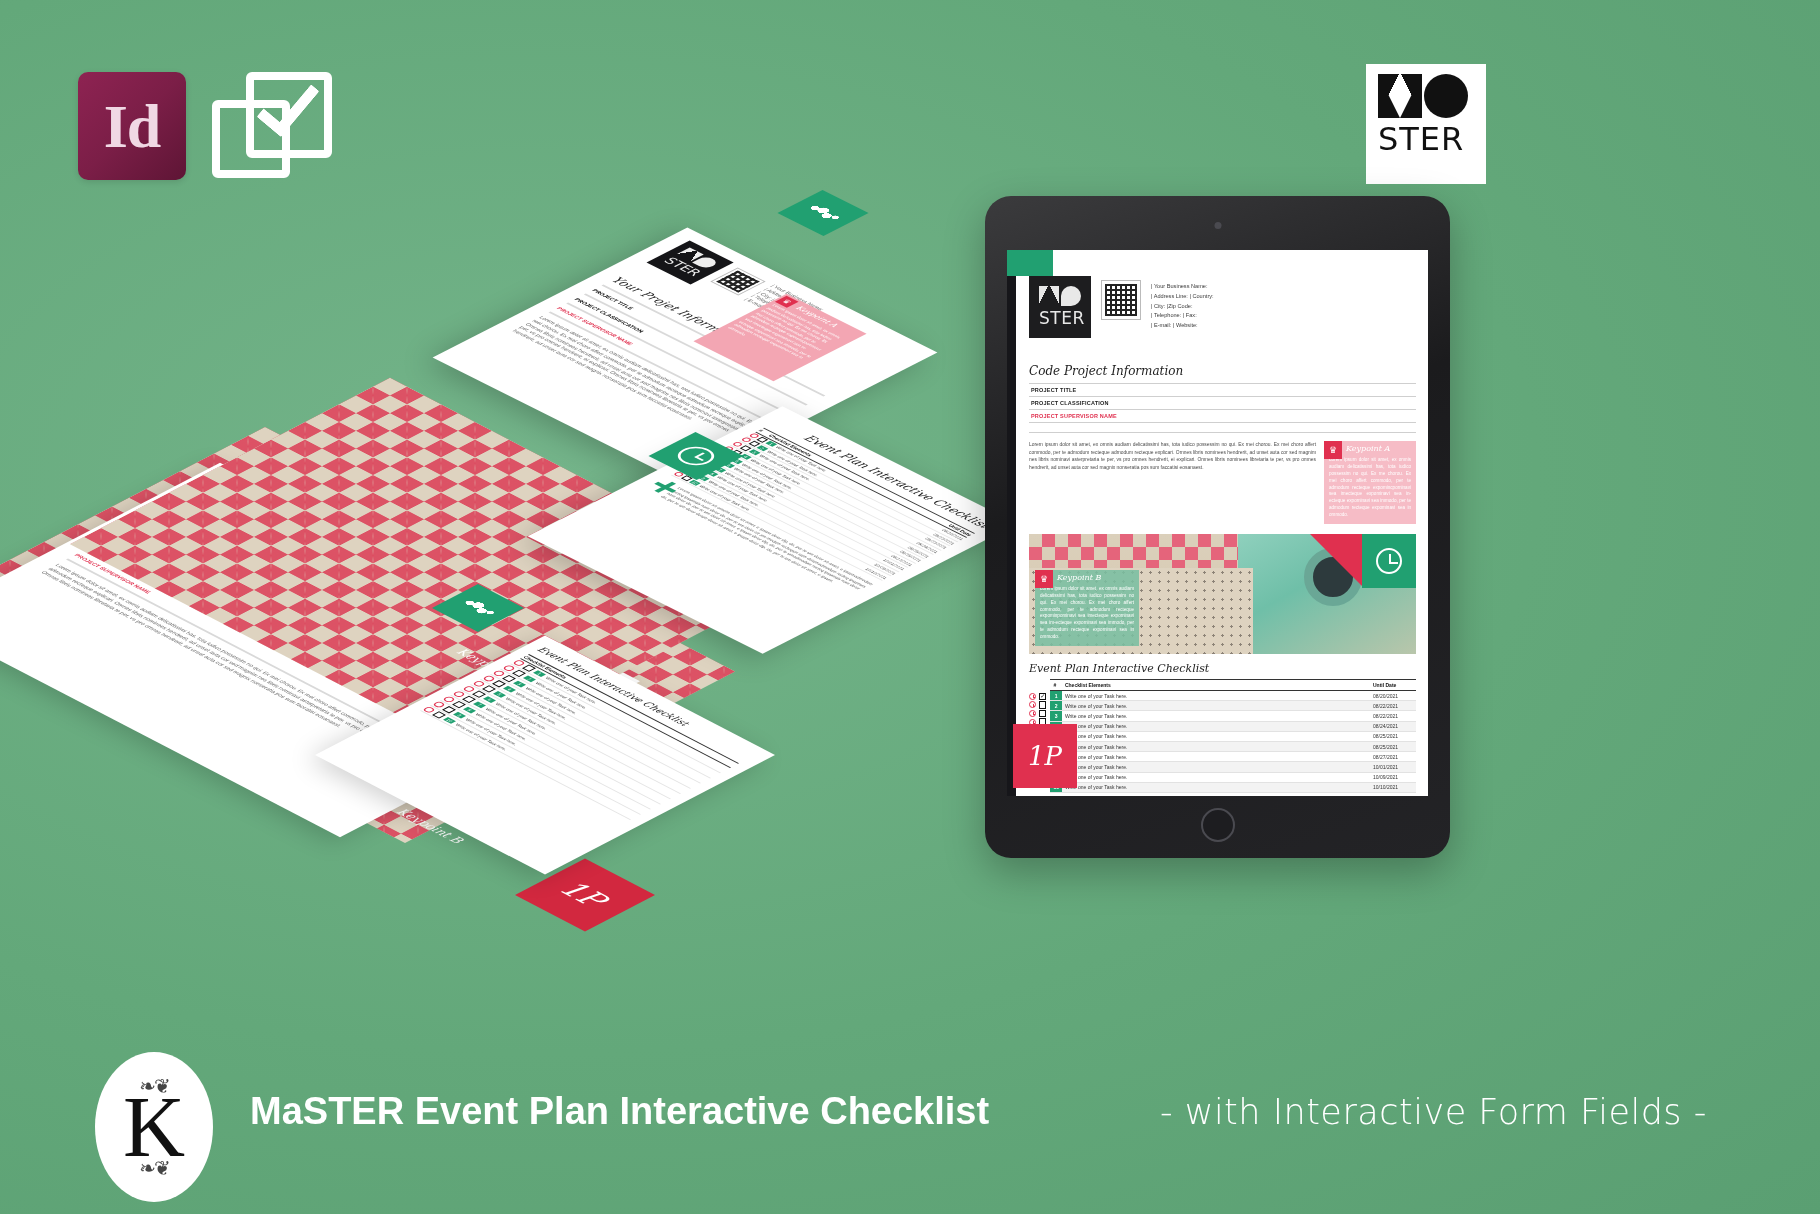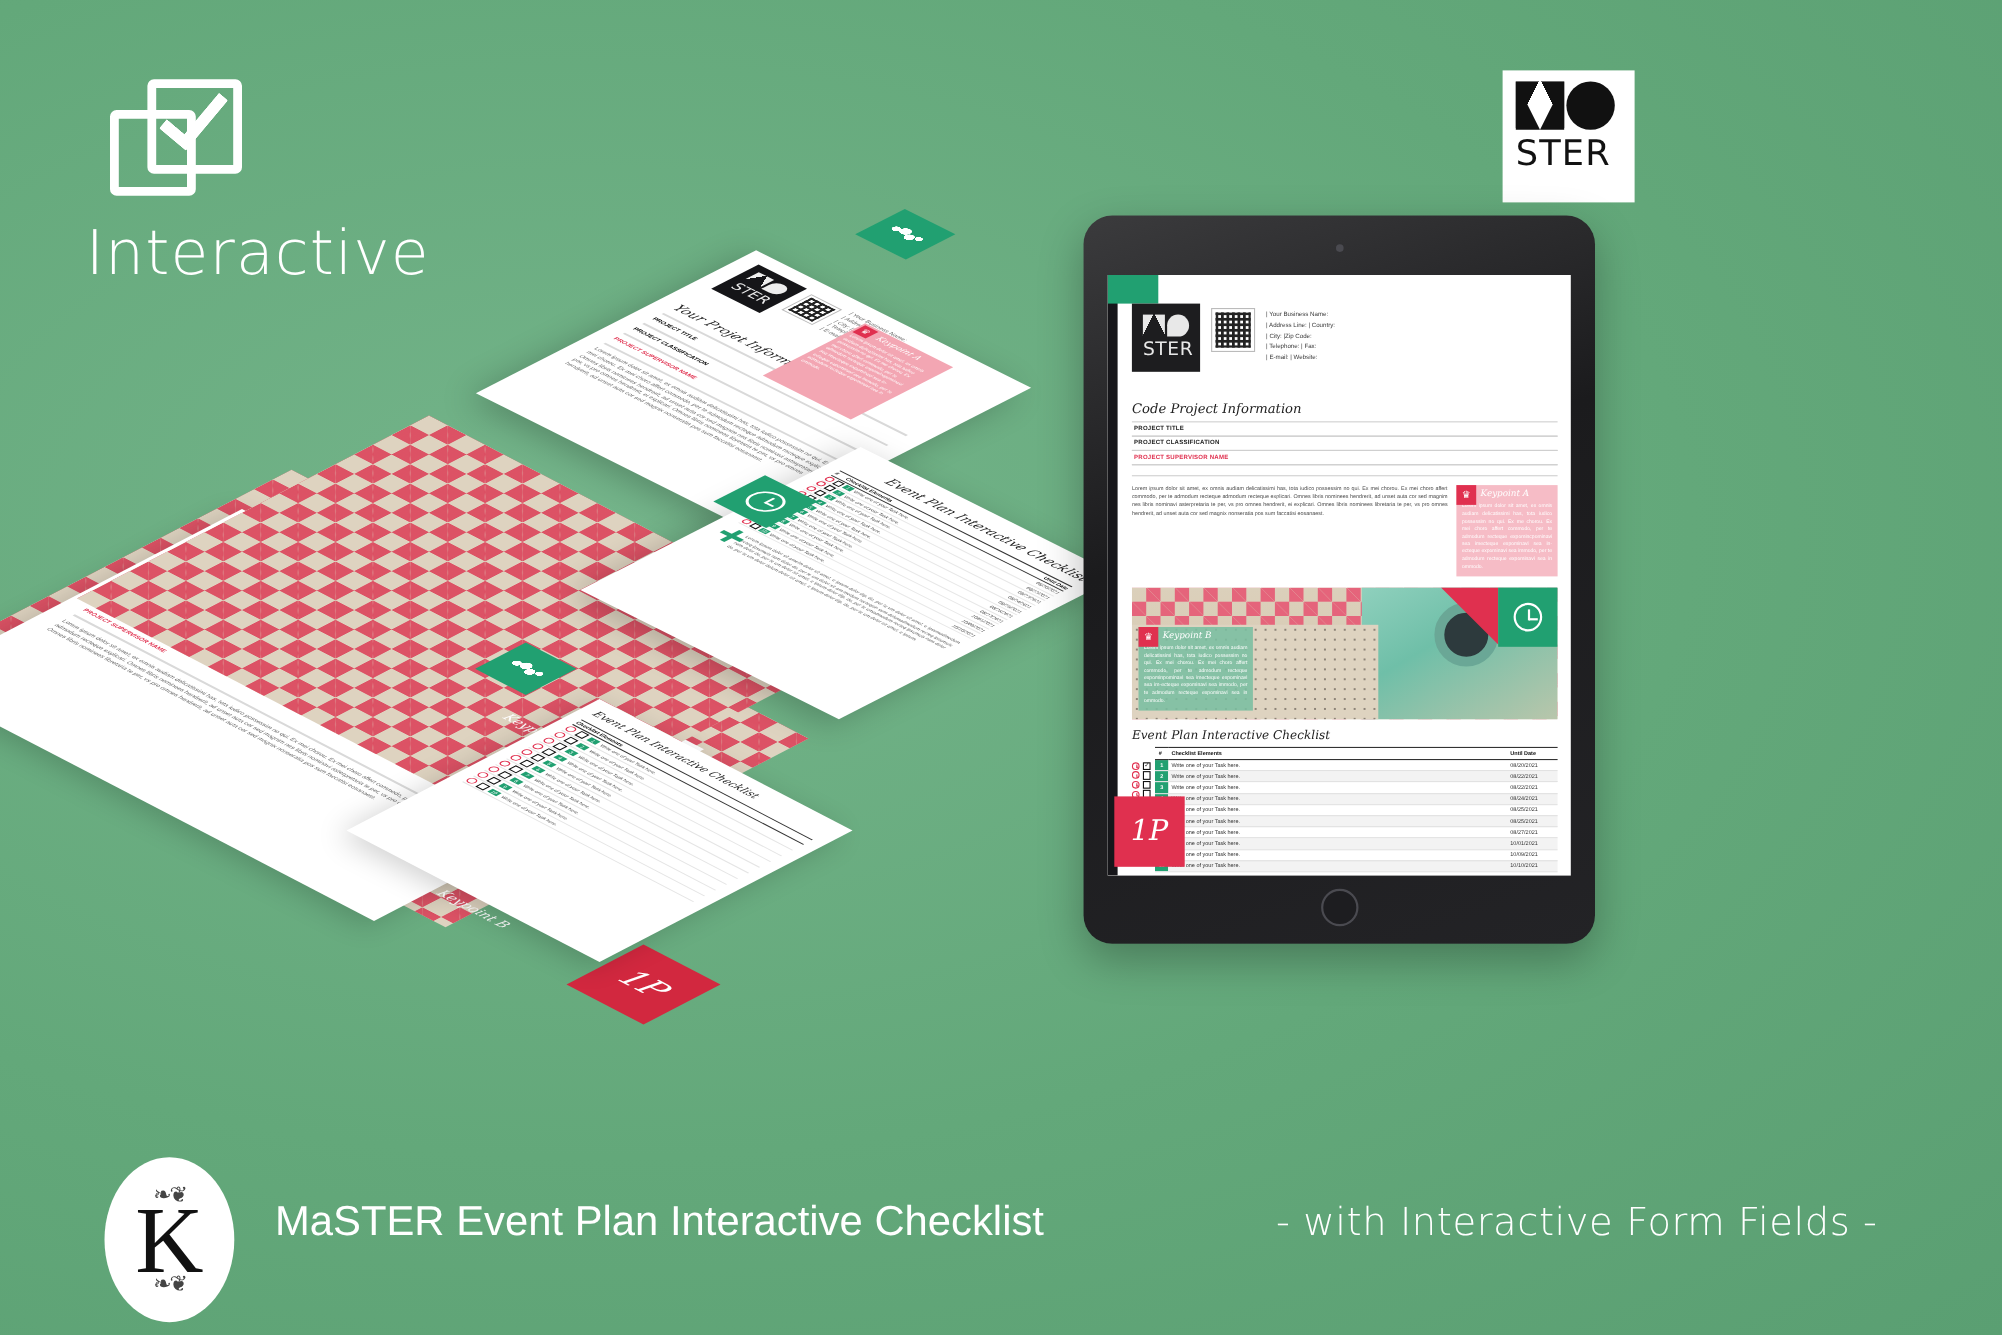--- a/index.html
+++ b/index.html
@@ -82,21 +82,21 @@
     display:flex; align-items:center; justify-content:center;
   }
   .k-badge .kl { font-family:"Liberation Serif", serif; font-size:86px; color:#111;
                  line-height:1; }
   .k-badge .orn { position:absolute; left:0; right:0; text-align:center;
                   color:#444; font-size:20px; letter-spacing:-2px; }
   .k-badge .orn.t { top:22px; }
   .k-badge .orn.b { bottom:22px; }
   .bottom-title {
     position:absolute; left:250px; top:1090px;
-    color:#ffffff; font-size:38px; font-weight:normal;
+    color:#ffffff; font-size:38px; font-weight:bold;
     font-family:"Liberation Sans", sans-serif;
   }
   .bottom-sub {
     position:absolute; left:1160px; top:1092px;
     color:#ffffff; font-size:35px; font-weight:300;
     font-family:"DejaVu Sans", sans-serif; letter-spacing:.5px;
   }
 
   
   .iso { position:absolute; left:80px; top:170px; width:900px; height:720px; }
@@ -276,26 +276,28 @@
         radial-gradient(circle at 65% 55%, #fff 0 3.5px, transparent 3.7px),
         radial-gradient(circle at 85% 40%, #fff 0 2.5px, transparent 2.7px);
   }
 </style>
 </head>
 <body>
 
 <div class="bg"></div>
 
 <div class="brand-tl">
+  <div class="id-logo">
+    <span>Id</span>
+  </div>
   <div class="chk-icon">
     <div class="sq-back"></div>
     <div class="sq-front"></div>
     <div class="tick"></div>
   </div>
-  <div class="interactive-word">Interactive</div>
 </div>
 
 <div class="master-logo">
   <div class="ml-top">
     <div class="ml-m"></div>
     <div class="ml-a"></div>
   </div>
   <div class="ml-ster">STER</div>
 </div>
 

